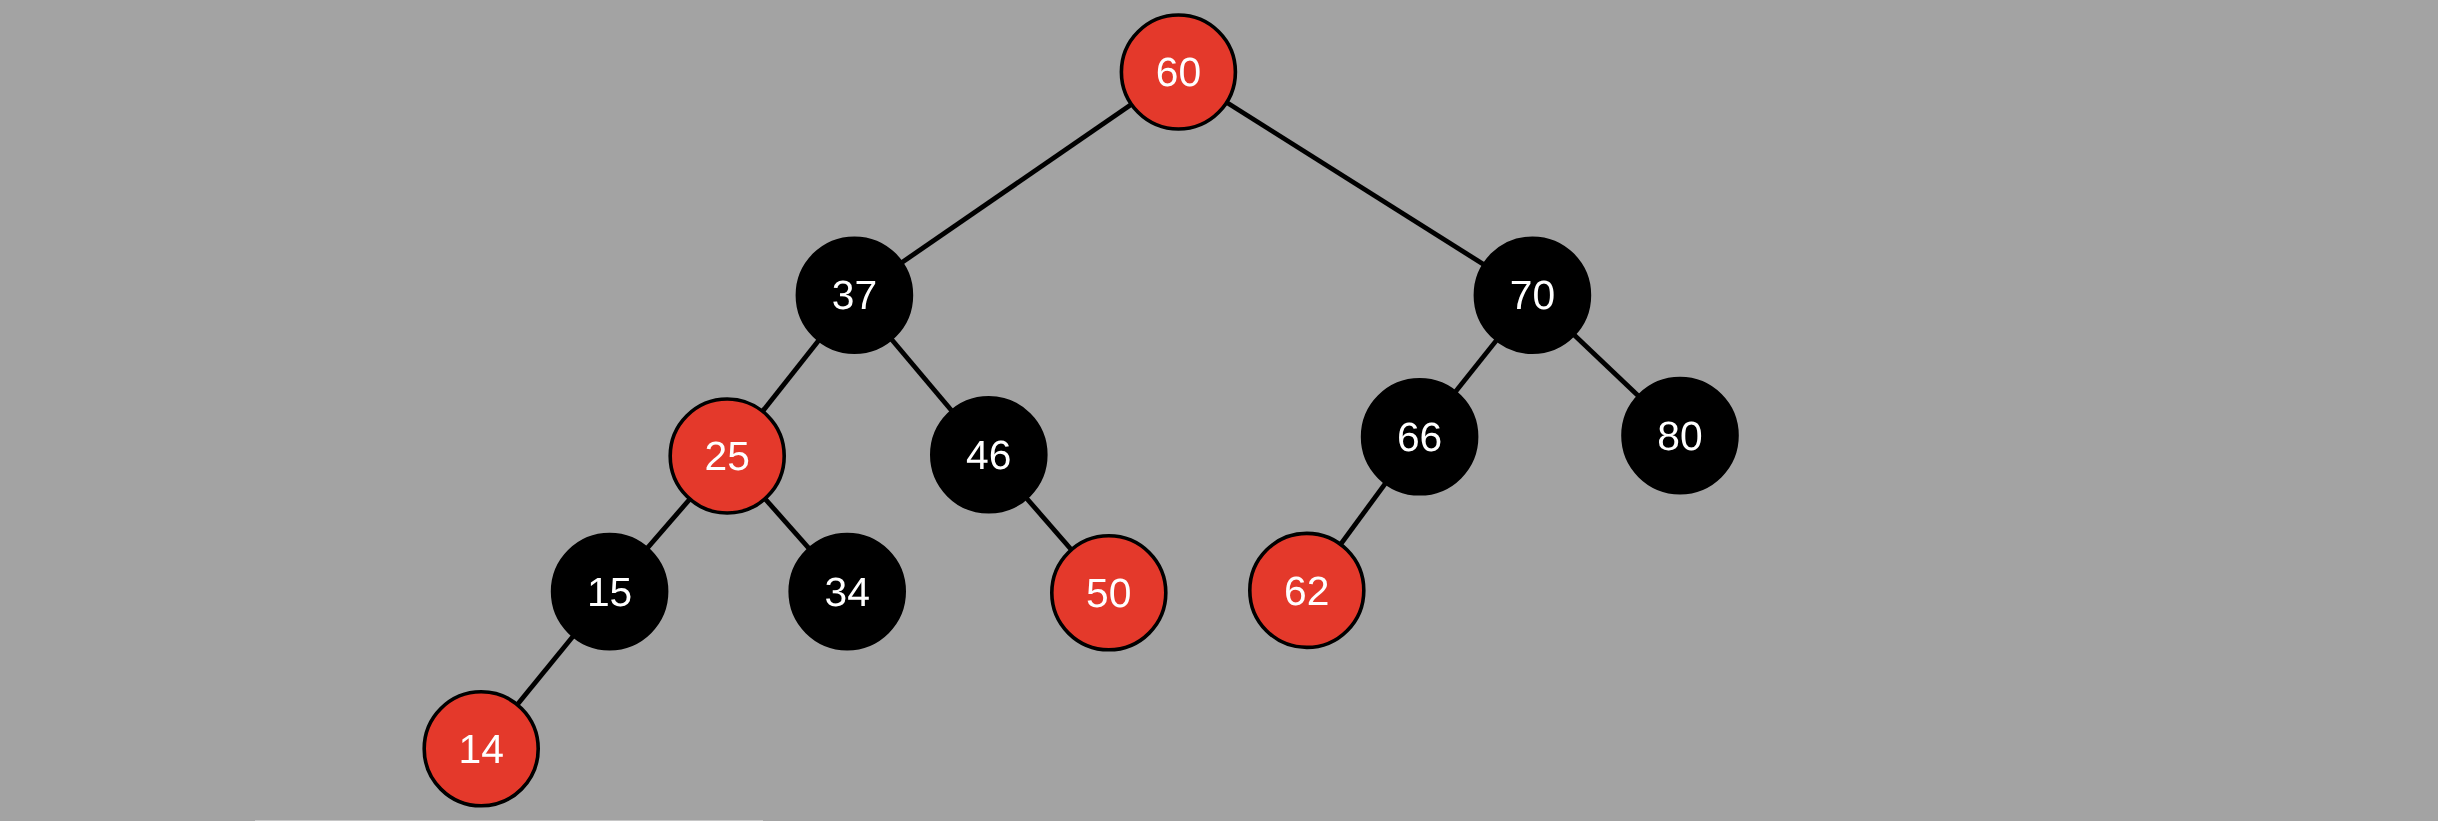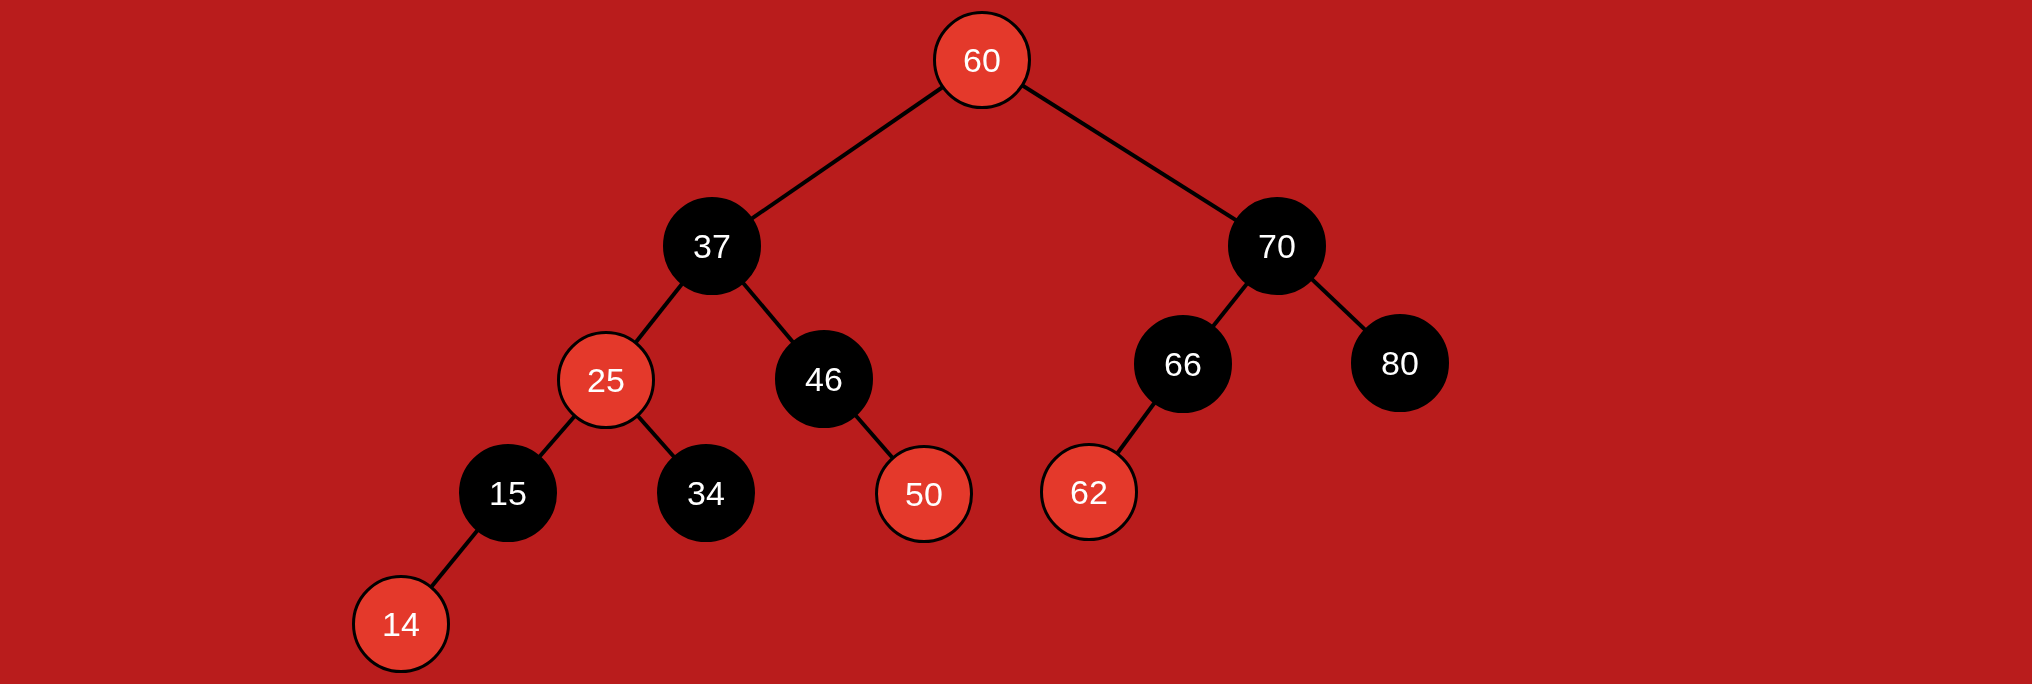--- a/index.html
+++ b/index.html
@@ -10,21 +10,21 @@
   body {
     width: 2032px;
     height: 684px;
     overflow: hidden;
     font-family: "Liberation Sans", sans-serif;
   }
   #diagram-wrap {
     position: relative;
     width: 2032px;
     height: 684px;
-    background: #b91c1c;
+    background: #a3a3a3;
   }
   svg {
     display: block;
   }
   .node-label {
     font-family: "Liberation Sans", sans-serif;
     font-weight: 300;
     fill: #ffffff;
   }
 </style>

